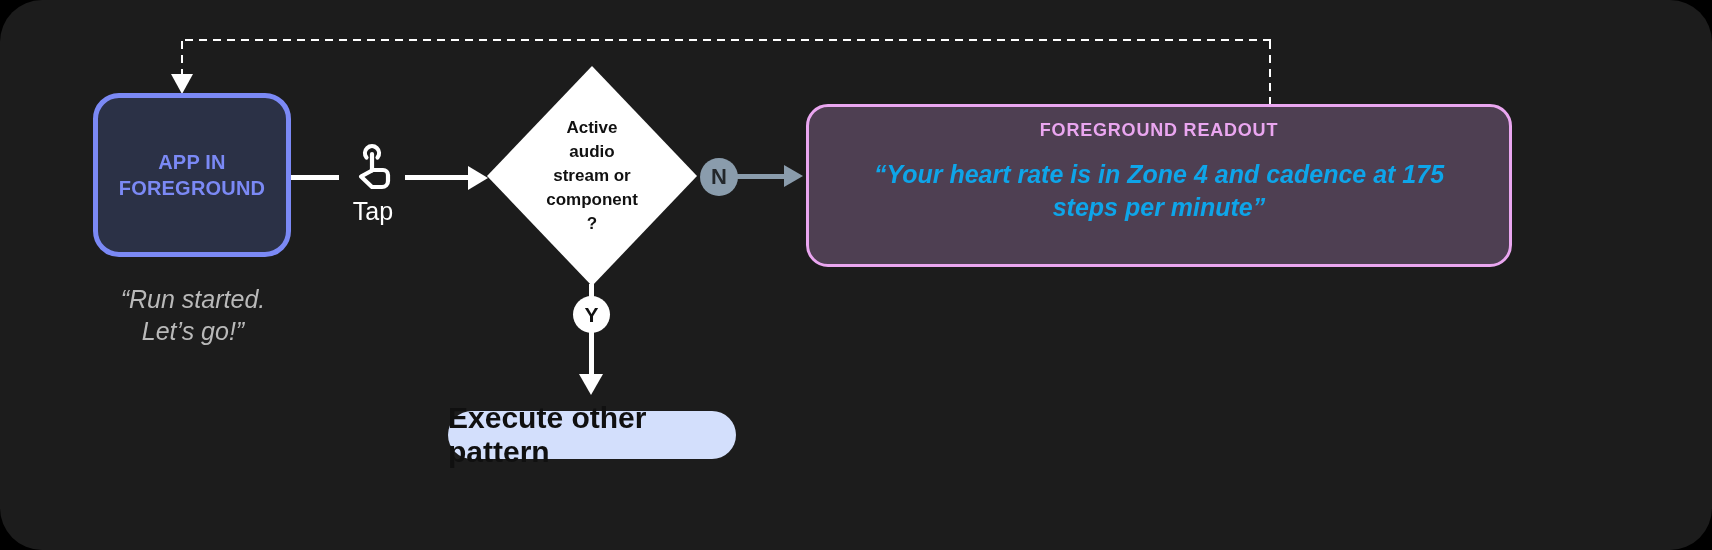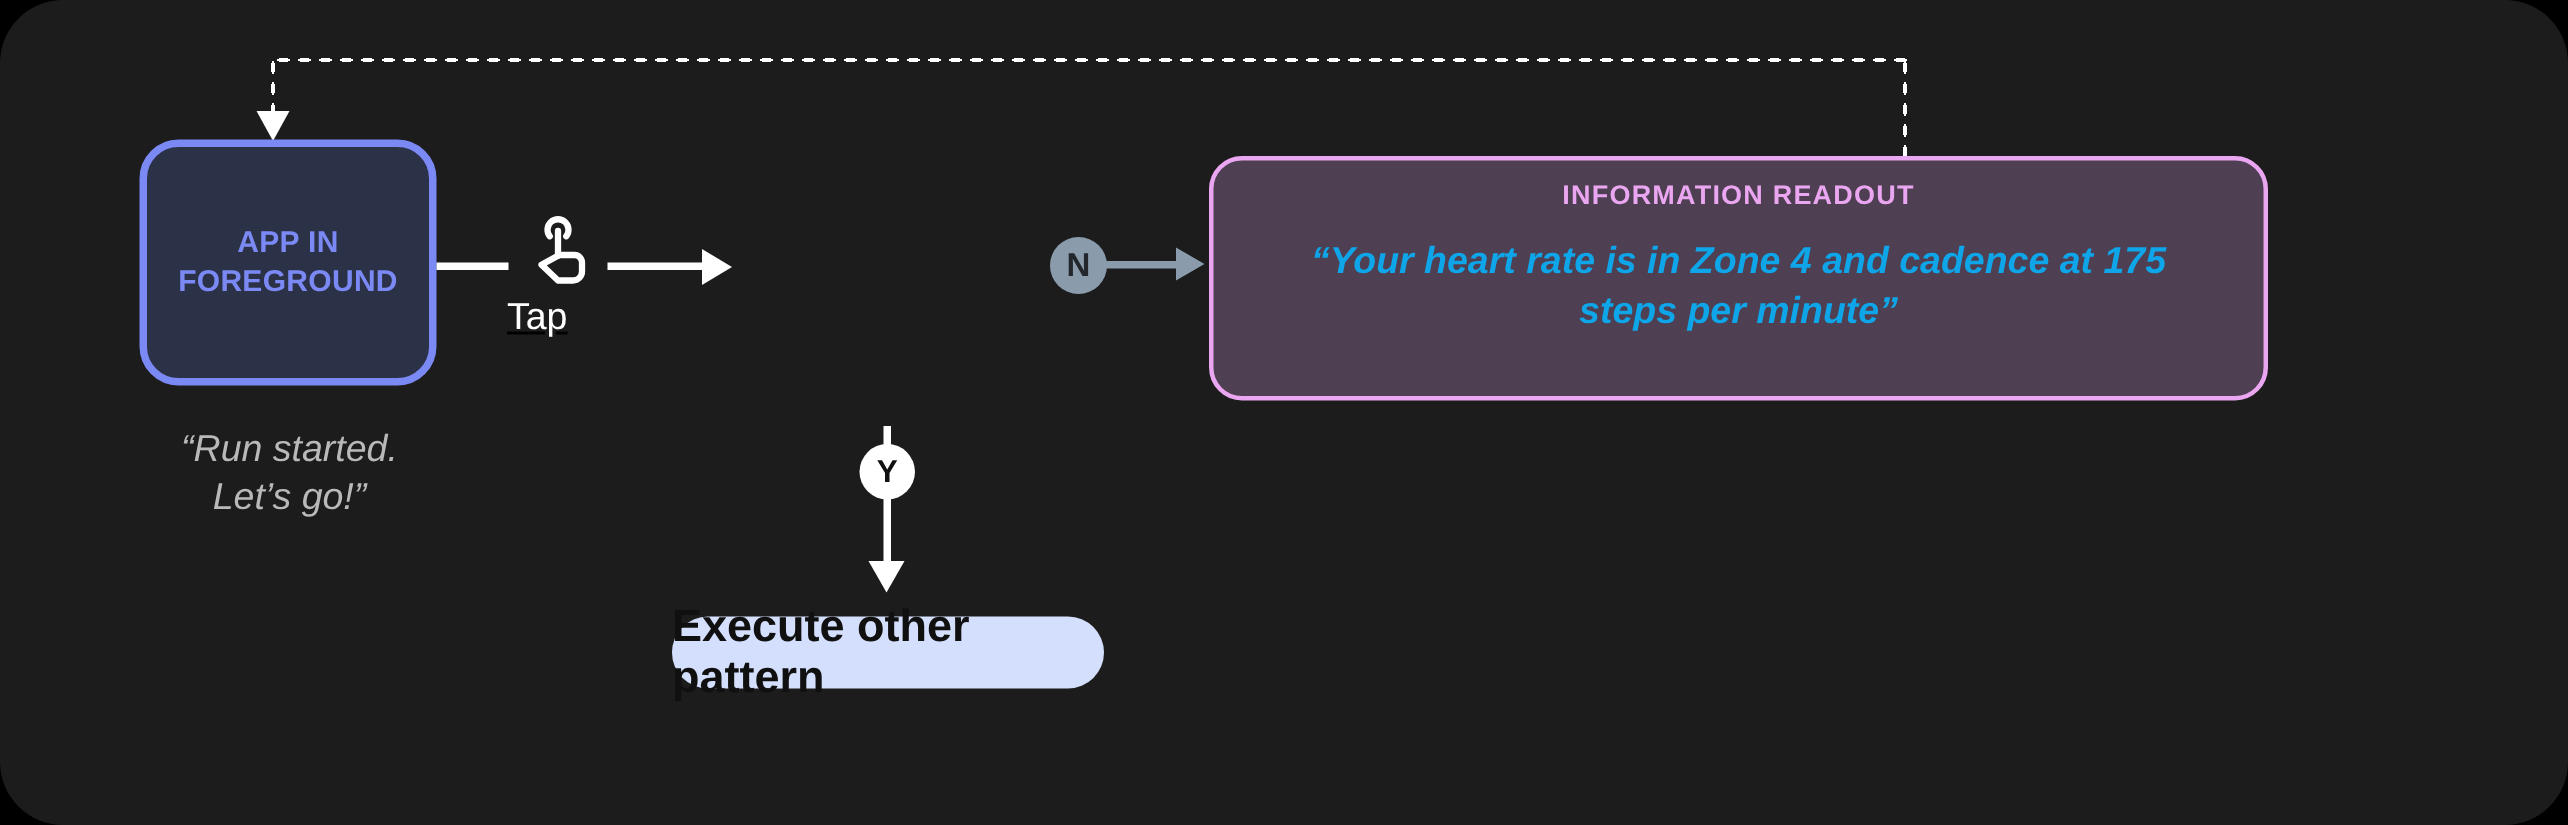--- a/index.html
+++ b/index.html
@@ -54,22 +54,21 @@
     color: #b9b9b9;
     font-style: italic;
     font-size: 25px;
     line-height: 1.28;
   }
 
   
   #tap-group {
     left: 338px; top: 143px;
     width: 70px;
-    text-align: left;
-    text-decoration: underline;
+    text-align: center;
   }
   #tap-icon { display: block; margin: 0 auto; }
   #tap-label {
     color: #ffffff;
     font-size: 25px;
     margin-top: 2px;
   }
 
   
   .wire {
@@ -272,33 +271,47 @@
       <path d="M17.5 14.5 a7 7 0 1 1 11 0" fill="none" stroke="#ffffff" stroke-width="4.2" stroke-linecap="round"></path>
       <path d="M23 11 v16.5" fill="none" stroke="#ffffff" stroke-width="4.2" stroke-linecap="round"></path>
       <path d="M23 27.5 L12 33.5 L23 44 h10 a6 6 0 0 0 6 -6 v-6 a5 5 0 0 0 -5 -5 h-11 z" fill="none" stroke="#ffffff" stroke-width="4.2" stroke-linejoin="round" stroke-linecap="round"></path>
     </svg>
     <div id="tap-label">Tap</div>
   </div>
 
   <div class="abs wire" id="wire-2"></div>
   <div class="abs arrowhead-right" id="arrow-into-diamond"></div>
 
+  <div class="abs" id="diamond">
+    <svg class="shape" viewBox="0 0 210 220" preserveAspectRatio="none">
+      <polygon points="105,0 210,110 105,220 0,110" fill="#ffffff"></polygon>
+    </svg>
+    <div class="text">
+      <div>
+        <span>Active</span><br>
+        <span>audio</span><br>
+        <span>stream or</span><br>
+        <span>component</span><br>
+        <span>?</span>
+      </div>
+    </div>
+  </div>
 
   <div class="abs" id="n-badge">N</div>
   <div class="abs" id="wire-n"></div>
   <div class="abs" id="arrow-into-panel"></div>
 
   <div class="abs" id="y-stem-top"></div>
   <div class="abs" id="y-badge">Y</div>
   <div class="abs" id="y-stem"></div>
   <div class="abs" id="y-arrowhead"></div>
 
   <div class="abs" id="execute-pill">Execute other pattern</div>
 
   <div class="abs" id="readout-panel">
-    <div id="readout-title">INFORMATION READOUT</div>
+    <div id="readout-title">FOREGROUND READOUT</div>
     <div id="readout-quote">
       <span>“Your heart rate is in Zone 4 and cadence at</span>
       <span>175 steps per minute”</span>
     </div>
   </div>
 
 </div>
 
 </body></html>

